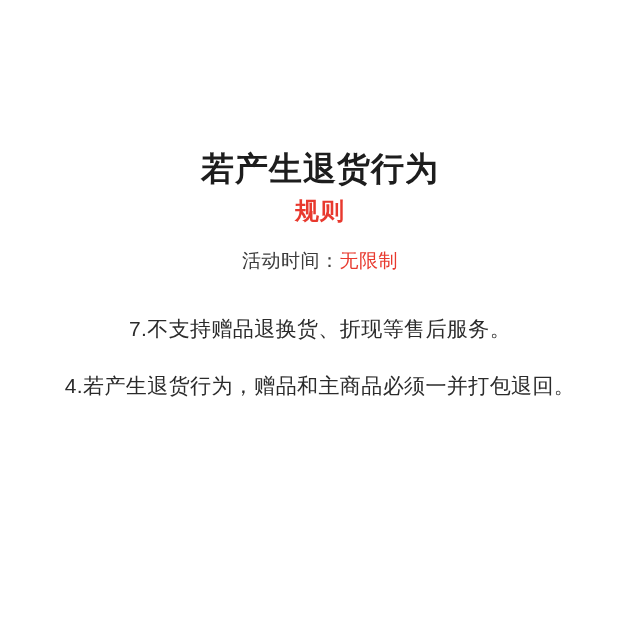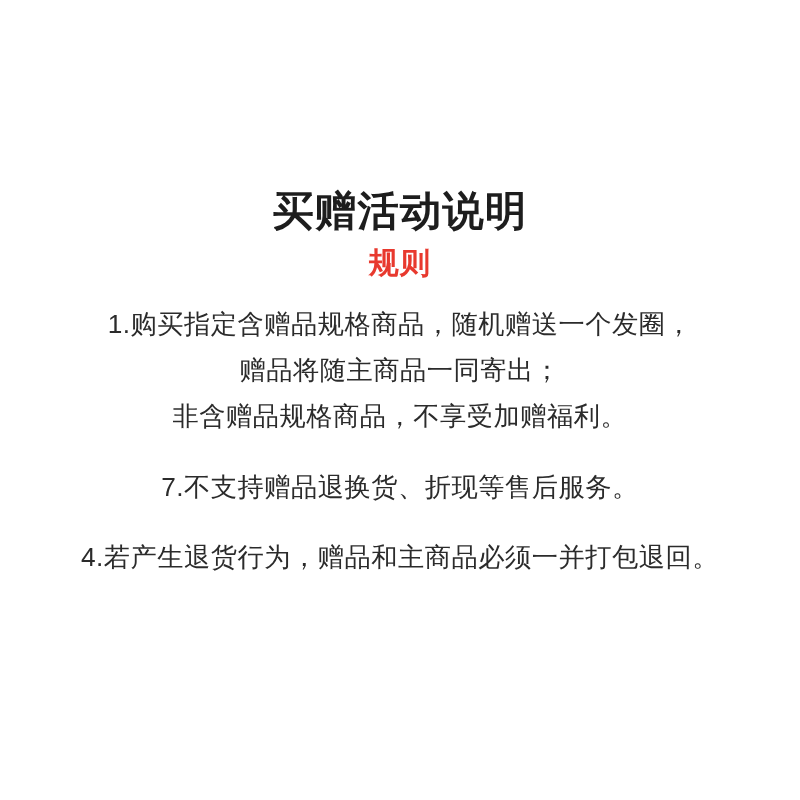--- a/index.html
+++ b/index.html
@@ -74,32 +74,30 @@
   .rule-line {
     display: block;
     white-space: nowrap;
   }
 </style>
 </head>
 <body>
 
 <div class="poster">
 
-  <h1 class="title">买赠活动说明</h1>
+  <h1 class="title">若产生退货行为</h1>
 
   <h2 class="subtitle">规则</h2>
 
+  <div class="time-line">
+    <span>活动时间：</span><span class="time-value">无限制</span>
+  </div>
 
   <div class="rules">
 
-    <div class="rule-block">
-      <span class="rule-line">1.购买指定含赠品规格商品，随机赠送一个发圈，</span>
-      <span class="rule-line">赠品将随主商品一同寄出；</span>
-      <span class="rule-line">非含赠品规格商品，不享受加赠福利。</span>
-    </div>
 
     <div class="rule-block spaced">
       <span class="rule-line">7.不支持赠品退换货、折现等售后服务。</span>
     </div>
 
     <div class="rule-block spaced">
       <span class="rule-line">4.若产生退货行为，赠品和主商品必须一并打包退回。</span>
     </div>
 
   </div>

